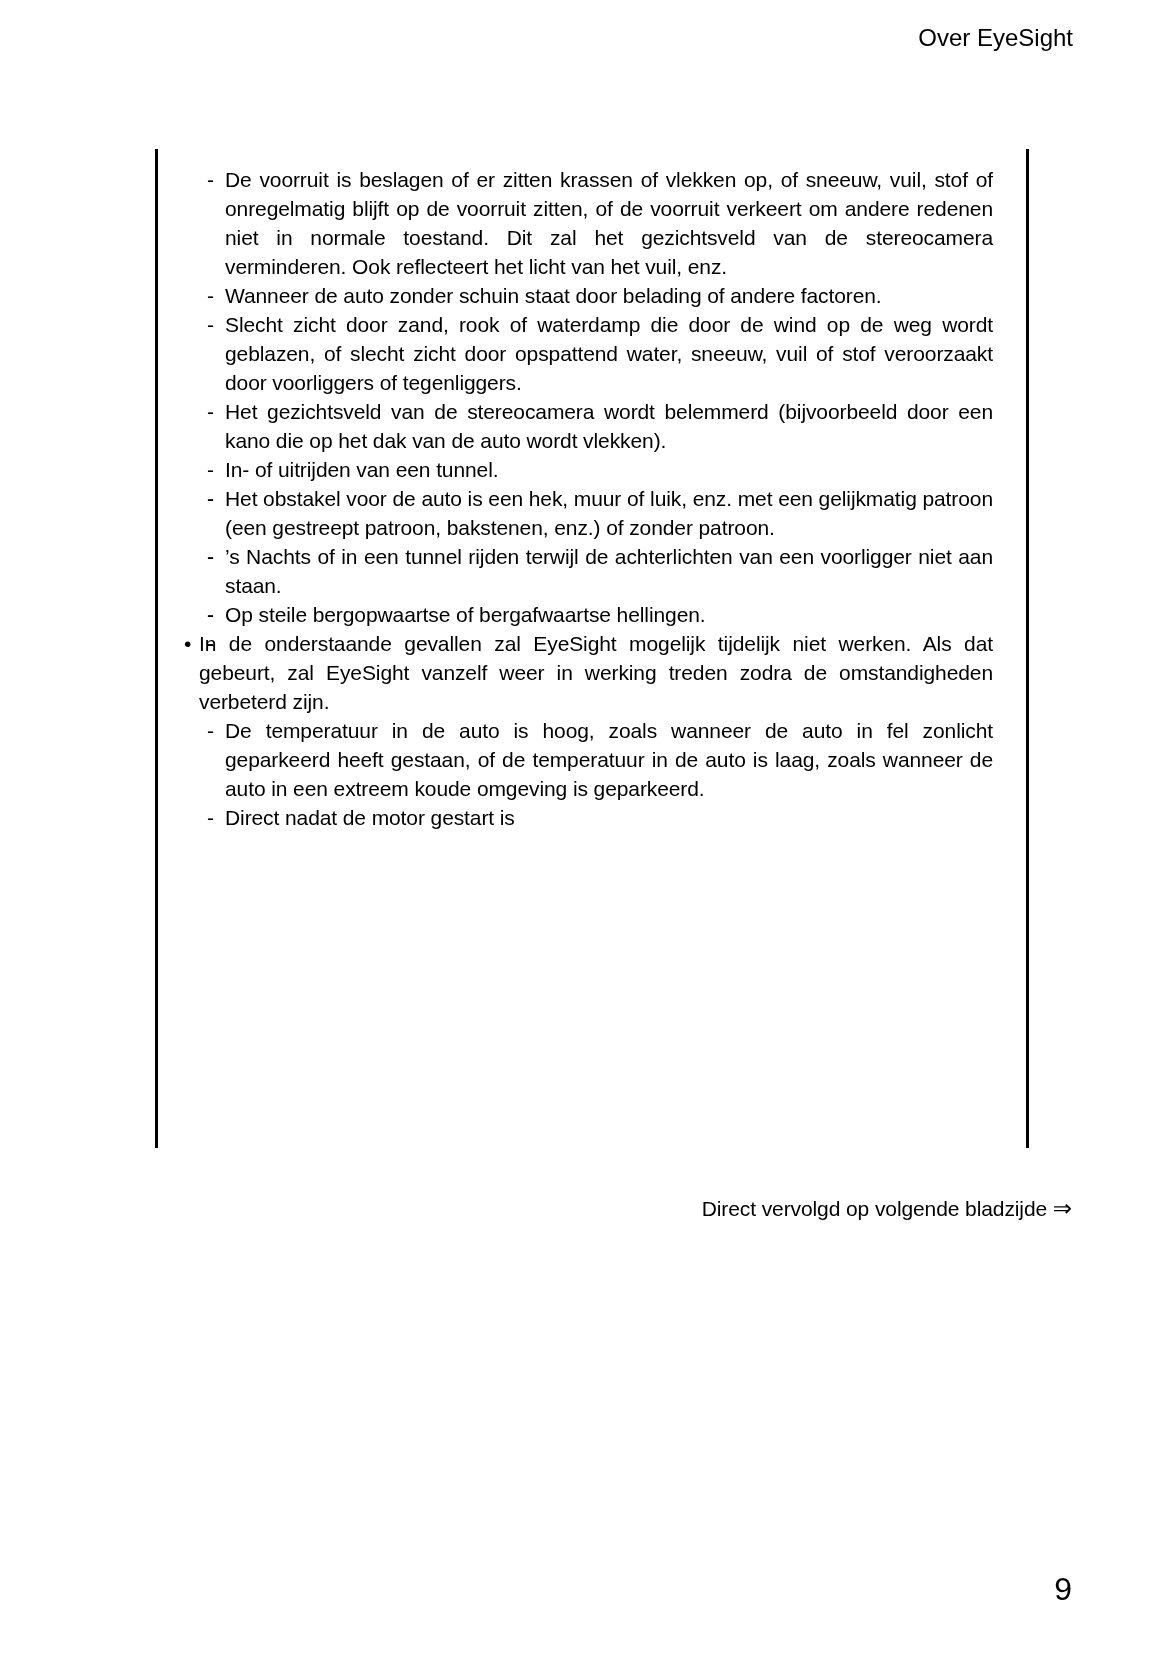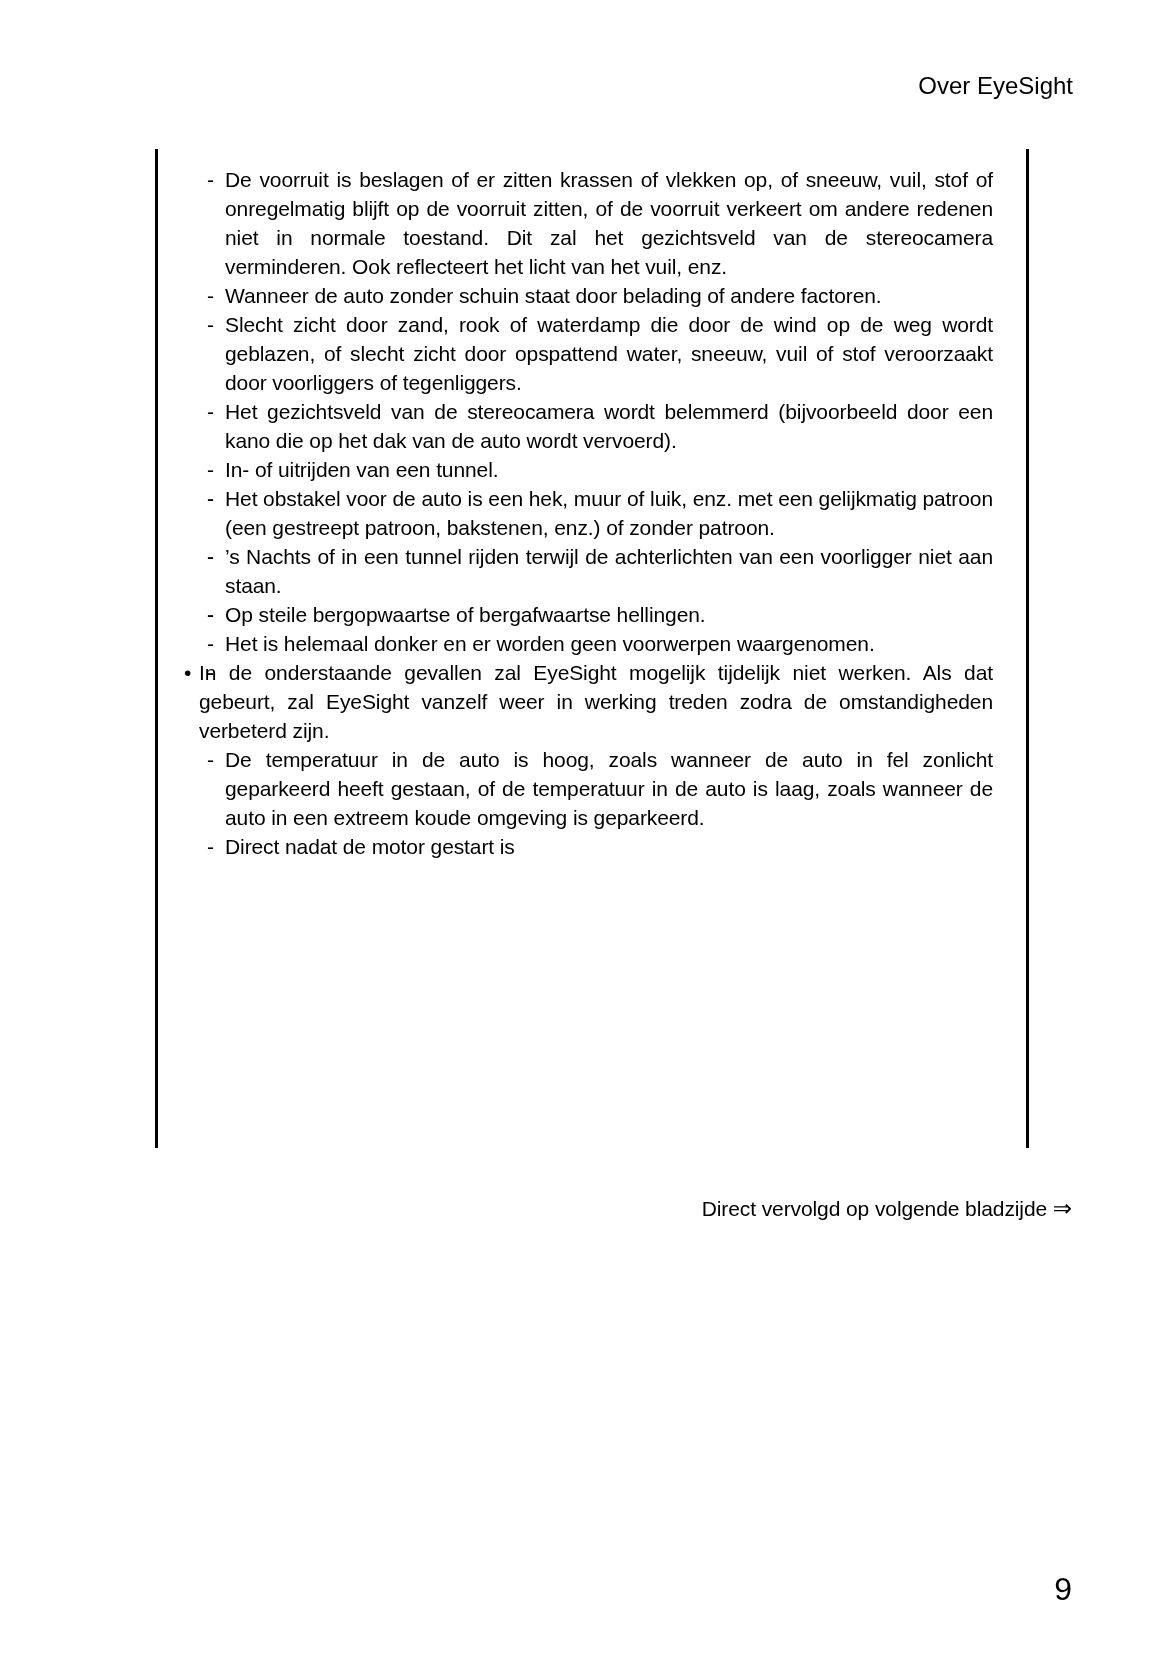--- a/index.html
+++ b/index.html
@@ -16,21 +16,20 @@
     font-family: "Liberation Sans", sans-serif;
     color: #000000;
   }
   .running-header {
     position: absolute;
     top: 24px;
     right: 92px;
     font-size: 24px;
     line-height: 1.2;
     white-space: nowrap;
-    margin-top: 48px;
   }
   .caution-box {
     position: absolute;
     left: 155px;
     top: 149px;
     width: 874px;
     height: 999px;
     box-sizing: border-box;
     border-left: 3px solid #000000;
     border-right: 3px solid #000000;
@@ -89,21 +88,21 @@
       <div class="item dash">
     <span class="marker">-</span>
     <span class="text">Wanneer de auto zonder schuin staat door belading of andere factoren.</span>
   </div>
       <div class="item dash">
     <span class="marker">-</span>
     <span class="text">Slecht zicht door zand, rook of waterdamp die door de wind op de weg wordt geblazen, of slecht zicht door opspattend water, sneeuw, vuil of stof veroorzaakt door voorliggers of tegenliggers.</span>
   </div>
       <div class="item dash">
     <span class="marker">-</span>
-    <span class="text">Het gezichtsveld van de stereocamera wordt belemmerd (bijvoorbeeld door een kano die op het dak van de auto wordt vervoerd).</span>
+    <span class="text">Het gezichtsveld van de stereocamera wordt belemmerd (bijvoorbeeld door een kano die op het dak van de auto wordt vlekken).</span>
   </div>
       <div class="item dash">
     <span class="marker">-</span>
     <span class="text">In- of uitrijden van een tunnel.</span>
   </div>
       <div class="item dash">
     <span class="marker">-</span>
   </div>
       <div class="item dash">
     <span class="marker">-</span>
@@ -118,21 +117,20 @@
   </div>
       <div class="item dash">
     <span class="marker">-</span>
   </div>
       <div class="item dash">
     <span class="marker">-</span>
     <span class="text">Op steile bergopwaartse of bergafwaartse hellingen.</span>
   </div>
       <div class="item dash">
     <span class="marker">-</span>
-    <span class="text">Het is helemaal donker en er worden geen voorwerpen waargenomen.</span>
   </div>
       <div class="item dash">
     <span class="marker">-</span>
   </div>
       <div class="item dash">
     <span class="marker">-</span>
   </div>
       <div class="item bullet">
     <span class="marker">•</span>
     <span class="text">In de onderstaande gevallen zal EyeSight mogelijk tijdelijk niet werken. Als dat gebeurt, zal EyeSight vanzelf weer in werking treden zodra de omstandig­heden verbeterd zijn.</span>

